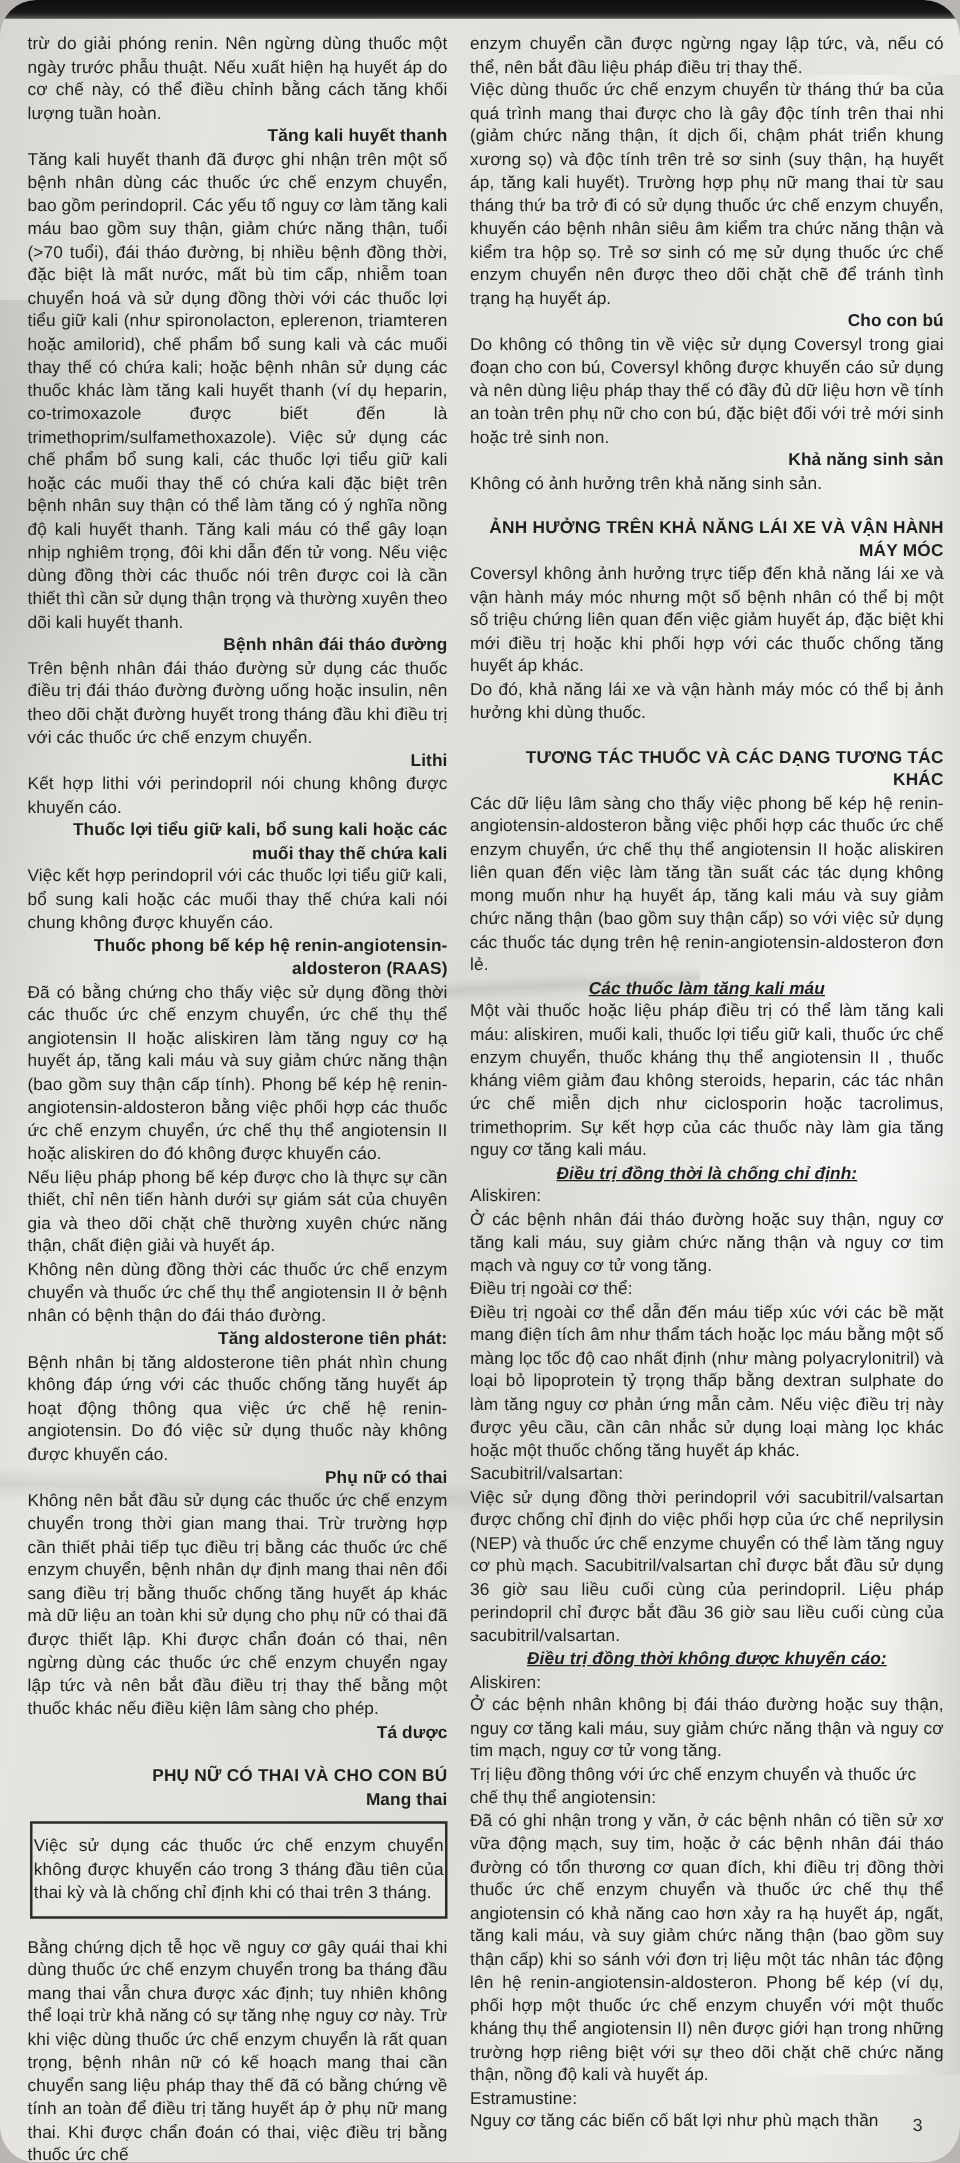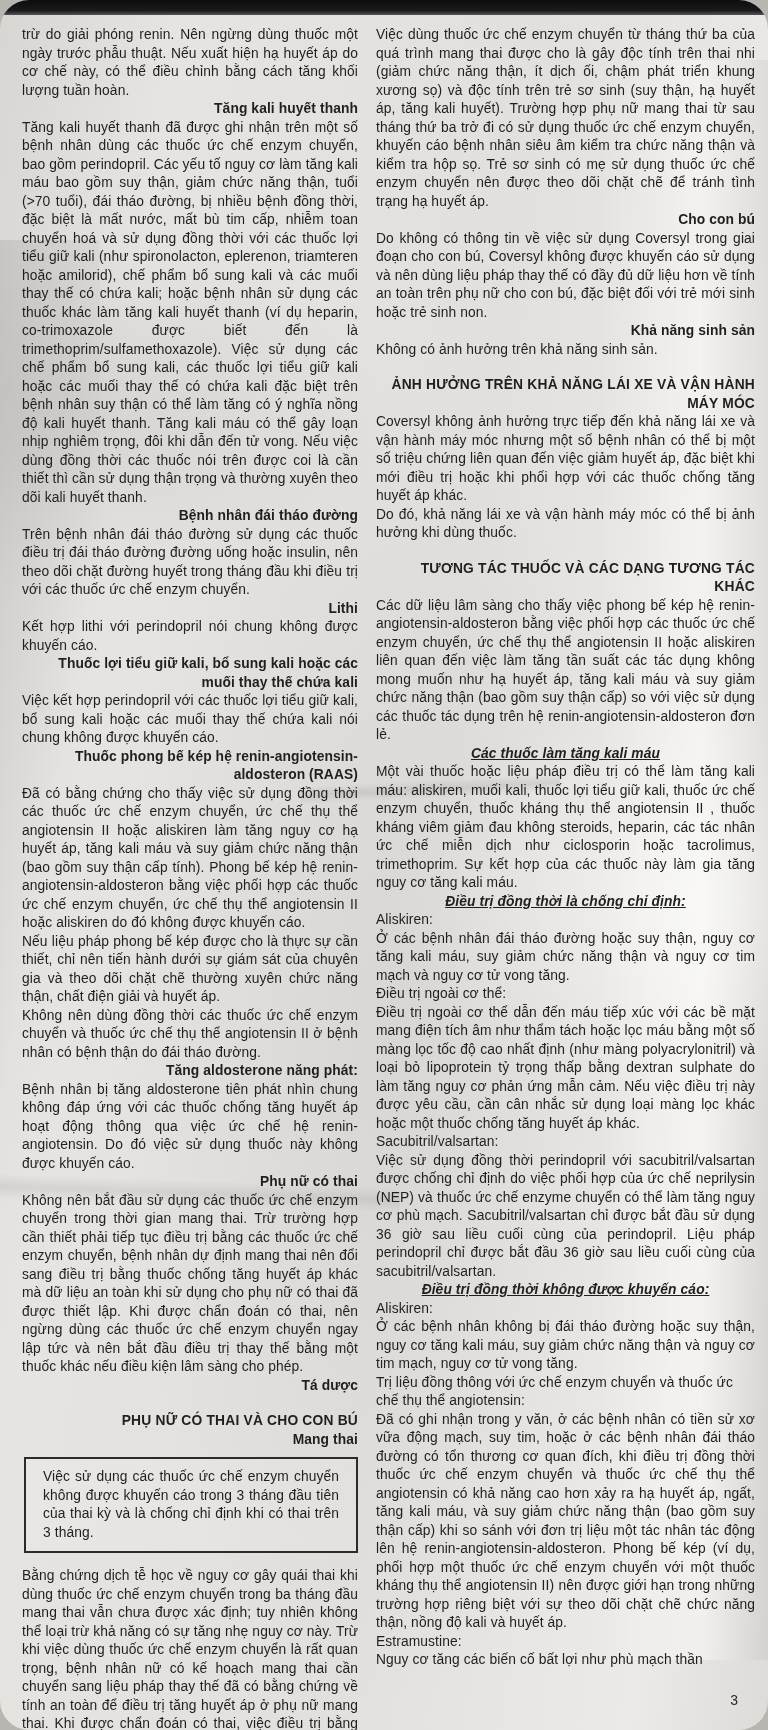--- a/index.html
+++ b/index.html
@@ -48,21 +48,21 @@
   .col.right{flex:1;min-width:0;}
 
   .blk{margin:0;text-align:justify;letter-spacing:.1px;color:#1f1f1f;}
   .blk.p{}
   .blk.h-bold{font-weight:bold;text-align:right;}
   .blk.h-caps{font-weight:bold;text-align:right;margin-top:17px;letter-spacing:.2px;}
   .blk.h-iu{font-weight:bold;font-style:italic;text-decoration:underline;text-align:center;}
   .blk.h-u{text-align:left;}
   .blk.box{
     border:2px solid #2b2b2b;
-    padding:9px 17px;
+    padding:9px 1px;
     margin:8px 0 14px 2px;
     background:rgba(255,255,255,.12);
   }
 
   .page-number{
     position:absolute;
     right:30px;bottom:22px;
     font-size:14px;color:#2a2a2a;
   }
 </style>
@@ -84,31 +84,32 @@
         <div class="blk h-bold">Bệnh nhân đái tháo đường</div>
         <div class="blk p">Trên bệnh nhân đái tháo đường sử dụng các thuốc điều trị đái tháo đường đường uống hoặc insulin, nên theo dõi chặt đường huyết trong tháng đầu khi điều trị với các thuốc ức chế enzym chuyển.</div>
         <div class="blk h-bold">Lithi</div>
         <div class="blk p">Kết hợp lithi với perindopril nói chung không được khuyến cáo.</div>
         <div class="blk h-bold">Thuốc lợi tiểu giữ kali, bổ sung kali hoặc các muối thay thế chứa kali</div>
         <div class="blk p">Việc kết hợp perindopril với các thuốc lợi tiểu giữ kali, bổ sung kali hoặc các muối thay thế chứa kali nói chung không được khuyến cáo.</div>
         <div class="blk h-bold">Thuốc phong bế kép hệ renin-angiotensin-aldoste­ron (RAAS)</div>
         <div class="blk p">Đã có bằng chứng cho thấy việc sử dụng đồng thời các thuốc ức chế enzym chuyển, ức chế thụ thể angio­tensin II hoặc aliskiren làm tăng nguy cơ hạ huyết áp, tăng kali máu và suy giảm chức năng thận (bao gồm suy thận cấp tính). Phong bế kép hệ renin-angiotensin-aldosteron bằng việc phối hợp các thuốc ức chế enzym chuyển, ức chế thụ thể angiotensin II hoặc aliskiren do đó không được khuyến cáo.</div>
         <div class="blk p">Nếu liệu pháp phong bế kép được cho là thực sự cần thiết, chỉ nên tiến hành dưới sự giám sát của chuyên gia và theo dõi chặt chẽ thường xuyên chức năng thận, chất điện giải và huyết áp.</div>
         <div class="blk p">Không nên dùng đồng thời các thuốc ức chế enzym chuyển và thuốc ức chế thụ thể angiotensin II ở bệnh nhân có bệnh thận do đái tháo đường.</div>
-        <div class="blk h-bold">Tăng aldosterone năng phát:</div>
+        <div class="blk h-bold">Tăng aldosterone tiên phát:</div>
         <div class="blk p">Bệnh nhân bị tăng aldosterone tiên phát nhìn chung không đáp ứng với các thuốc chống tăng huyết áp hoạt động thông qua việc ức chế hệ renin-angiotensin. Do đó việc sử dụng thuốc này không được khuyến cáo.</div>
         <div class="blk h-bold">Phụ nữ có thai</div>
         <div class="blk p">Không nên bắt đầu sử dụng các thuốc ức chế enzym chuyển trong thời gian mang thai. Trừ trường hợp cần thiết phải tiếp tục điều trị bằng các thuốc ức chế enzym chuyển, bệnh nhân dự định mang thai nên đổi sang điều trị bằng thuốc chống tăng huyết áp khác mà dữ liệu an toàn khi sử dụng cho phụ nữ có thai đã được thiết lập. Khi được chẩn đoán có thai, nên ngừng dùng các thuốc ức chế enzym chuyển ngay lập tức và nên bắt đầu điều trị thay thế bằng một thuốc khác nếu điều kiện lâm sàng cho phép.</div>
         <div class="blk h-bold">Tá dược</div>
         <div class="blk h-caps">PHỤ NỮ CÓ THAI VÀ CHO CON BÚ</div>
         <div class="blk h-bold">Mang thai</div>
         <div class="blk box">Việc sử dụng các thuốc ức chế enzym chuyển không được khuyến cáo trong 3 tháng đầu tiên của thai kỳ và là chống chỉ định khi có thai trên 3 tháng.</div>
         <div class="blk p">Bằng chứng dịch tễ học về nguy cơ gây quái thai khi dùng thuốc ức chế enzym chuyển trong ba tháng đầu mang thai vẫn chưa được xác định; tuy nhiên không thể loại trừ khả năng có sự tăng nhẹ nguy cơ này. Trừ khi việc dùng thuốc ức chế enzym chuyển là rất quan trọng, bệnh nhân nữ có kế hoạch mang thai cần chuyển sang liệu pháp thay thế đã có bằng chứng về tính an toàn để điều trị tăng huyết áp ở phụ nữ mang thai. Khi được chẩn đoán có thai, việc điều trị bằng thuốc ức chế</div>
       </div>
     <div class="col right">
+        <div class="blk p">enzym chuyển cần được ngừng ngay lập tức, và, nếu có thể, nên bắt đầu liệu pháp điều trị thay thế.</div>
         <div class="blk p">Việc dùng thuốc ức chế enzym chuyển từ tháng thứ ba của quá trình mang thai được cho là gây độc tính trên thai nhi (giảm chức năng thận, ít dịch ối, chậm phát triển khung xương sọ) và độc tính trên trẻ sơ sinh (suy thận, hạ huyết áp, tăng kali huyết). Trường hợp phụ nữ mang thai từ sau tháng thứ ba trở đi có sử dụng thuốc ức chế enzym chuyển, khuyến cáo bệnh nhân siêu âm kiểm tra chức năng thận và kiểm tra hộp sọ. Trẻ sơ sinh có mẹ sử dụng thuốc ức chế enzym chuyển nên được theo dõi chặt chẽ để tránh tình trạng hạ huyết áp.</div>
         <div class="blk h-bold">Cho con bú</div>
         <div class="blk p">Do không có thông tin về việc sử dụng Coversyl trong giai đoạn cho con bú, Coversyl không được khuyến cáo sử dụng và nên dùng liệu pháp thay thế có đầy đủ dữ liệu hơn về tính an toàn trên phụ nữ cho con bú, đặc biệt đối với trẻ mới sinh hoặc trẻ sinh non.</div>
         <div class="blk h-bold">Khả năng sinh sản</div>
         <div class="blk p">Không có ảnh hưởng trên khả năng sinh sản.</div>
         <div class="blk h-caps">ẢNH HƯỞNG TRÊN KHẢ NĂNG LÁI XE VÀ VẬN HÀNH MÁY MÓC</div>
         <div class="blk p">Coversyl không ảnh hưởng trực tiếp đến khả năng lái xe và vận hành máy móc nhưng một số bệnh nhân có thể bị một số triệu chứng liên quan đến việc giảm huyết áp, đặc biệt khi mới điều trị hoặc khi phối hợp với các thuốc chống tăng huyết áp khác.</div>
         <div class="blk p">Do đó, khả năng lái xe và vận hành máy móc có thể bị ảnh hưởng khi dùng thuốc.</div>
         <div class="blk h-caps">TƯƠNG TÁC THUỐC VÀ CÁC DẠNG TƯƠNG TÁC KHÁC</div>
         <div class="blk p">Các dữ liệu lâm sàng cho thấy việc phong bế kép hệ renin-angiotensin-aldosteron bằng việc phối hợp các thuốc ức chế enzym chuyển, ức chế thụ thể angioten­sin II hoặc aliskiren liên quan đến việc làm tăng tần suất các tác dụng không mong muốn như hạ huyết áp, tăng kali máu và suy giảm chức năng thận (bao gồm suy thận cấp) so với việc sử dụng các thuốc tác dụng trên hệ renin-angiotensin-aldosteron đơn lẻ.</div>

